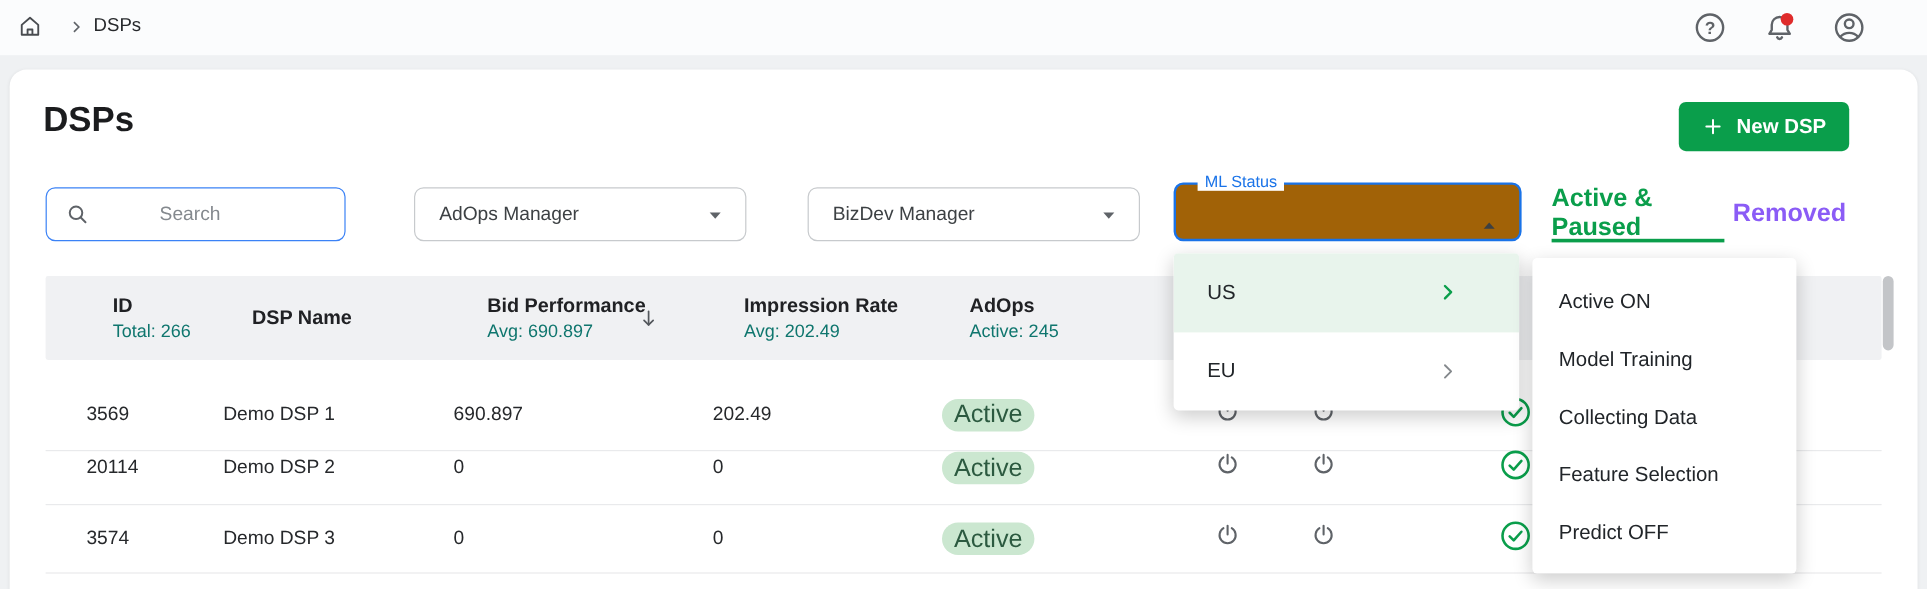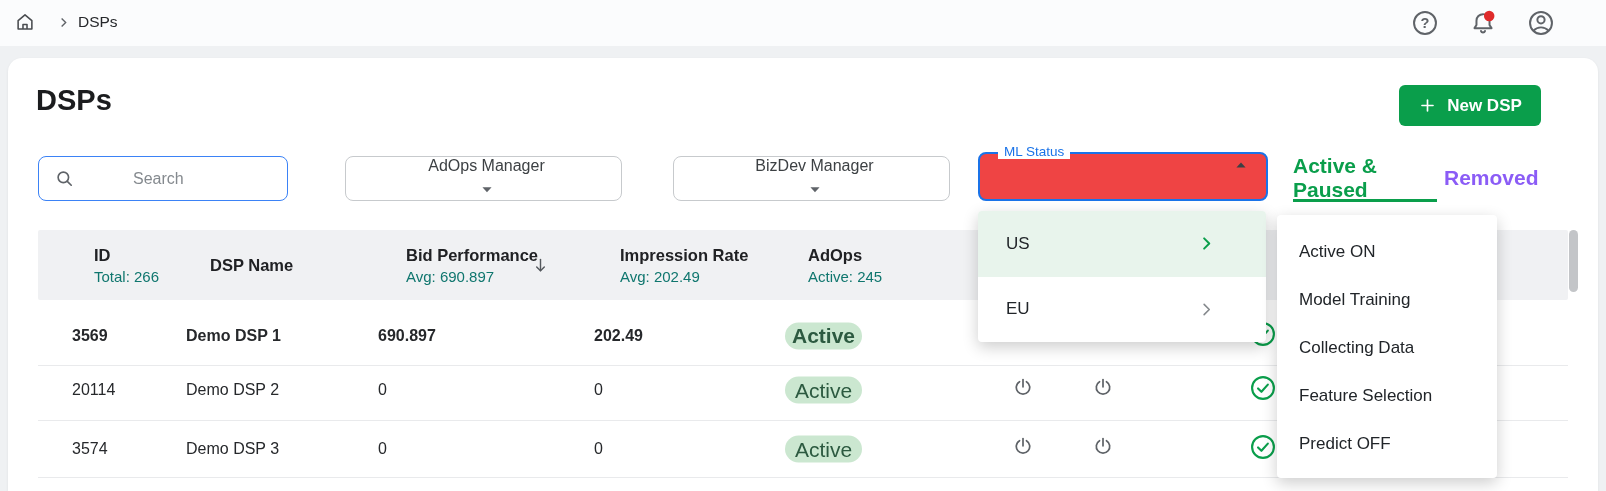--- a/index.html
+++ b/index.html
@@ -29,26 +29,26 @@
 
   
   .search-box { position:absolute; left:30px; top:98px; width:250px; height:45px;
                 border:1px solid #3b82f6; border-radius:8px; display:flex; align-items:center; background:#fff;gap:47px; }
   .search-box svg { margin-left:15px; flex:0 0 auto; }
   .search-box input { border:none; outline:none; flex:1; height:100%; margin-left:10px;
                       font-family:inherit; font-size:16px; color:#3d4144; background:transparent; }
   .search-box input::placeholder { color:#84898e; }
   .select-box { position:absolute; top:98px; width:277px; height:45px; border:1px solid #c7cacd;
                 border-radius:8px; background:#fff; display:flex; align-items:center;
-                padding:0 14px 0 20px; cursor:pointer;flex-direction:column; }
+                padding:0 14px 0 20px; cursor:pointer; }
   .select-box .val { flex:1; font-size:16px; color:#3d4144; }
   .sel-adops { left:337px; } .sel-bizdev { left:665px; }
   .ml-box { position:absolute; left:970px; top:94px; width:290px; height:49px;
-            border:2px solid var(--focus-blue,#1a73e8); border-radius:8px; background:#ef4444;
-            display:flex; align-items:flex-start; padding:0 14px 0 20px; cursor:pointer; z-index:12; }
+            border:2px solid var(--focus-blue,#1a73e8); border-radius:8px; background:#a16207;
+            display:flex; align-items:flex-end; padding:0 14px 0 20px; cursor:pointer; z-index:12; }
   .ml-box .lbl { position:absolute; top:-10px; left:18px; background:#fff; padding:0 6px;
                  font-size:13.5px; color:var(--focus-blue,#1a73e8); }
   .ml-box .caret { margin-left:auto; }
 
   
   .tab { position:absolute; top:98px; height:44px; display:flex; align-items:center;
          justify-content:flex-start; font-size:21px; font-weight:700; cursor:pointer; }
   .tab-active { left:1285px; width:144px; color:var(--accent-green,#0a9e4b); }
   .tab-removed { left:1436px; width:96px; color:#8b5cf6; }
   .tab-underline { position:absolute; left:1285px; top:141px; width:144px; height:3px;
@@ -59,21 +59,21 @@
            background:#f0f1f3; border-radius:2px; z-index:1; }
   .hcell { position:absolute; top:0; height:70px; display:flex; flex-direction:column; justify-content:center; }
   .hcell .t { font-size:16.5px; font-weight:700; color:#202124; line-height:1.25; }
   .hcell .s { font-size:15px; color:#0f766e; margin-top:3px; }
   .h-id { left:56px; } .h-name { left:172px; } .h-bid { left:368px; }
   .h-imp { left:582px; } .h-status { left:770px; }
   .sort-arrow { position:absolute; left:493px; top:26px; cursor:pointer; }
   .h-partial { position:absolute; left:1246px; top:15px; font-size:16.5px; font-weight:700; color:#202124; z-index:1; }
 
   .row { position:absolute; left:30px; width:1530px; border-bottom:1px solid #e9eaec; z-index:1; }
-  .row1 { top:248px; height:60px;font-weight:bold; } .row2 { top:302px; height:61px; } .row3 { top:363px; height:57px; }
+  .row1 { top:258px; height:60px; } .row2 { top:302px; height:61px; } .row3 { top:363px; height:57px; }
   .cell { position:absolute; top:50%; transform:translateY(-50%); font-size:16px; color:#26282b; }
   .c-id { left:34px; } .c-name { left:148px; } .c-bid { left:340px; } .c-imp { left:556px; }
   .badge { position:absolute; left:747px; top:50%; transform:translateY(-50%); width:77px; height:27px;
            background:var(--badge-bg,#cbe7d0); color:var(--badge-text,#2c5a40);
            border-radius:14px; display:flex; align-items:center; justify-content:center; font-size:21px; }
   .power { position:absolute; top:50%; transform:translate(-50%,-50%); cursor:pointer; }
   .p1 { left:985px; } .p2 { left:1065px; }
   .check { position:absolute; left:1225px; top:50%; transform:translate(-50%,-50%); }
 
   

